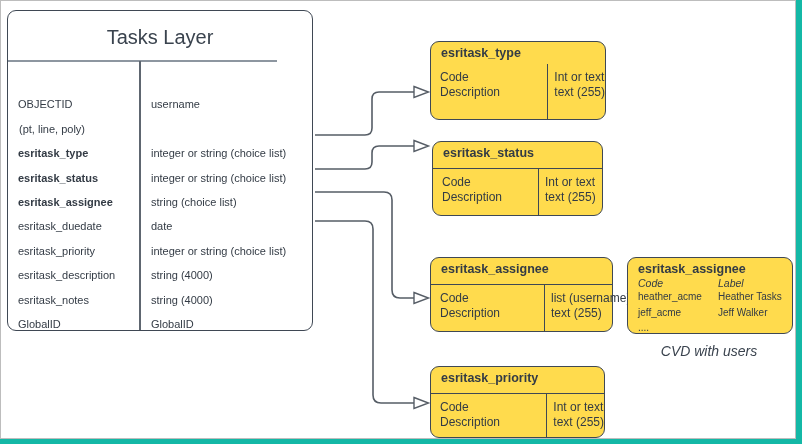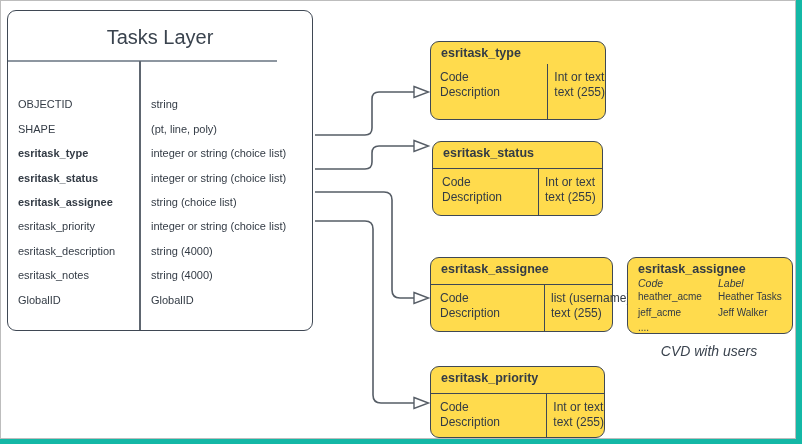--- a/index.html
+++ b/index.html
@@ -94,37 +94,40 @@
     </g>
   </svg>
 
   <div class="entity">
     <div class="entity-title">Tasks Layer</div>
     <div class="entity-hline"></div>
     <div class="entity-vline"></div>
     <div class="entity-rows">
       <div class="frow">
         <span class="fname">OBJECTID</span>
-        <span class="ftype">string</span>
-      </div>
-      <div class="frow">
-        <span class="fname">SHAPE</span>
+        <span class="ftype">username</span>
+      </div>
+      <div class="frow">
         <span class="ftype">(pt, line, poly)</span>
       </div>
       <div class="frow bold">
         <span class="fname">esritask_type</span>
         <span class="ftype">integer or string (choice list)</span>
       </div>
       <div class="frow bold">
         <span class="fname">esritask_status</span>
         <span class="ftype">integer or string (choice list)</span>
       </div>
       <div class="frow bold">
         <span class="fname">esritask_assignee</span>
         <span class="ftype">string (choice list)</span>
+      </div>
+      <div class="frow">
+        <span class="fname">esritask_duedate</span>
+        <span class="ftype">date</span>
       </div>
       <div class="frow">
         <span class="fname">esritask_priority</span>
         <span class="ftype">integer or string (choice list)</span>
       </div>
       <div class="frow">
         <span class="fname">esritask_description</span>
         <span class="ftype">string (4000)</span>
       </div>
       <div class="frow">

